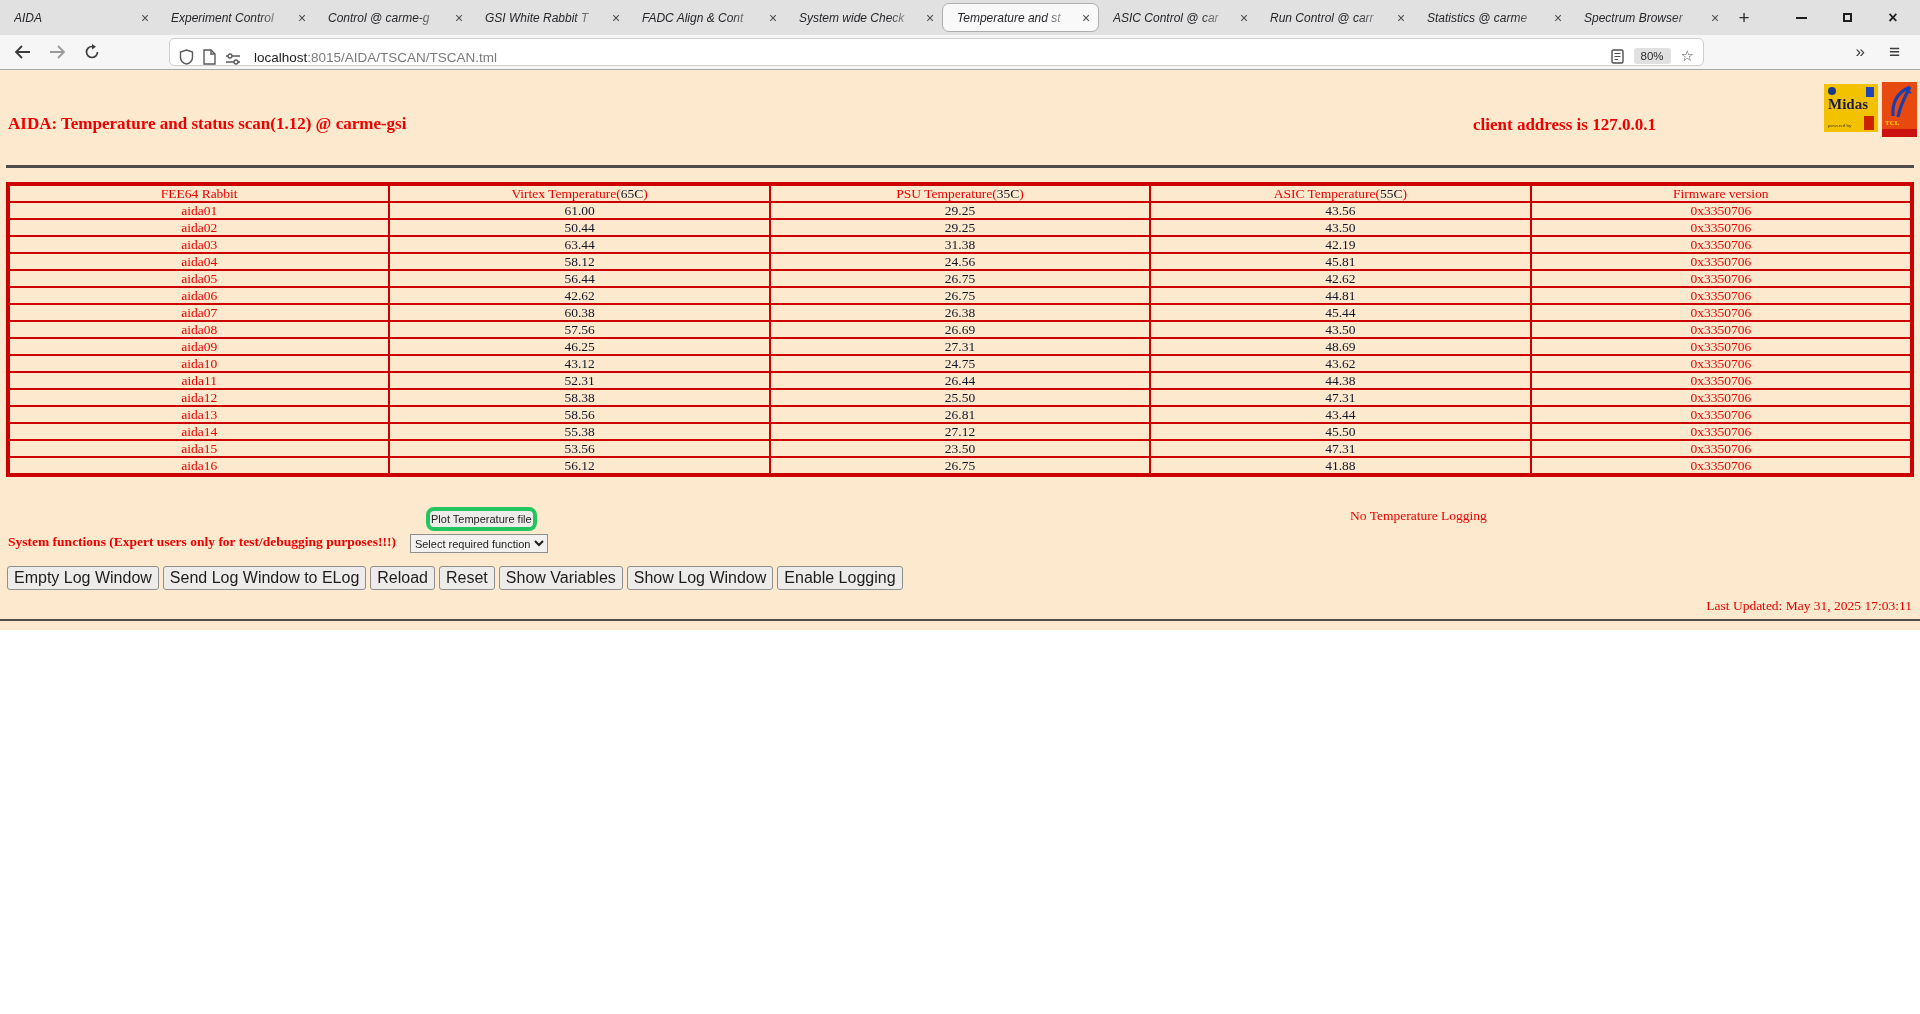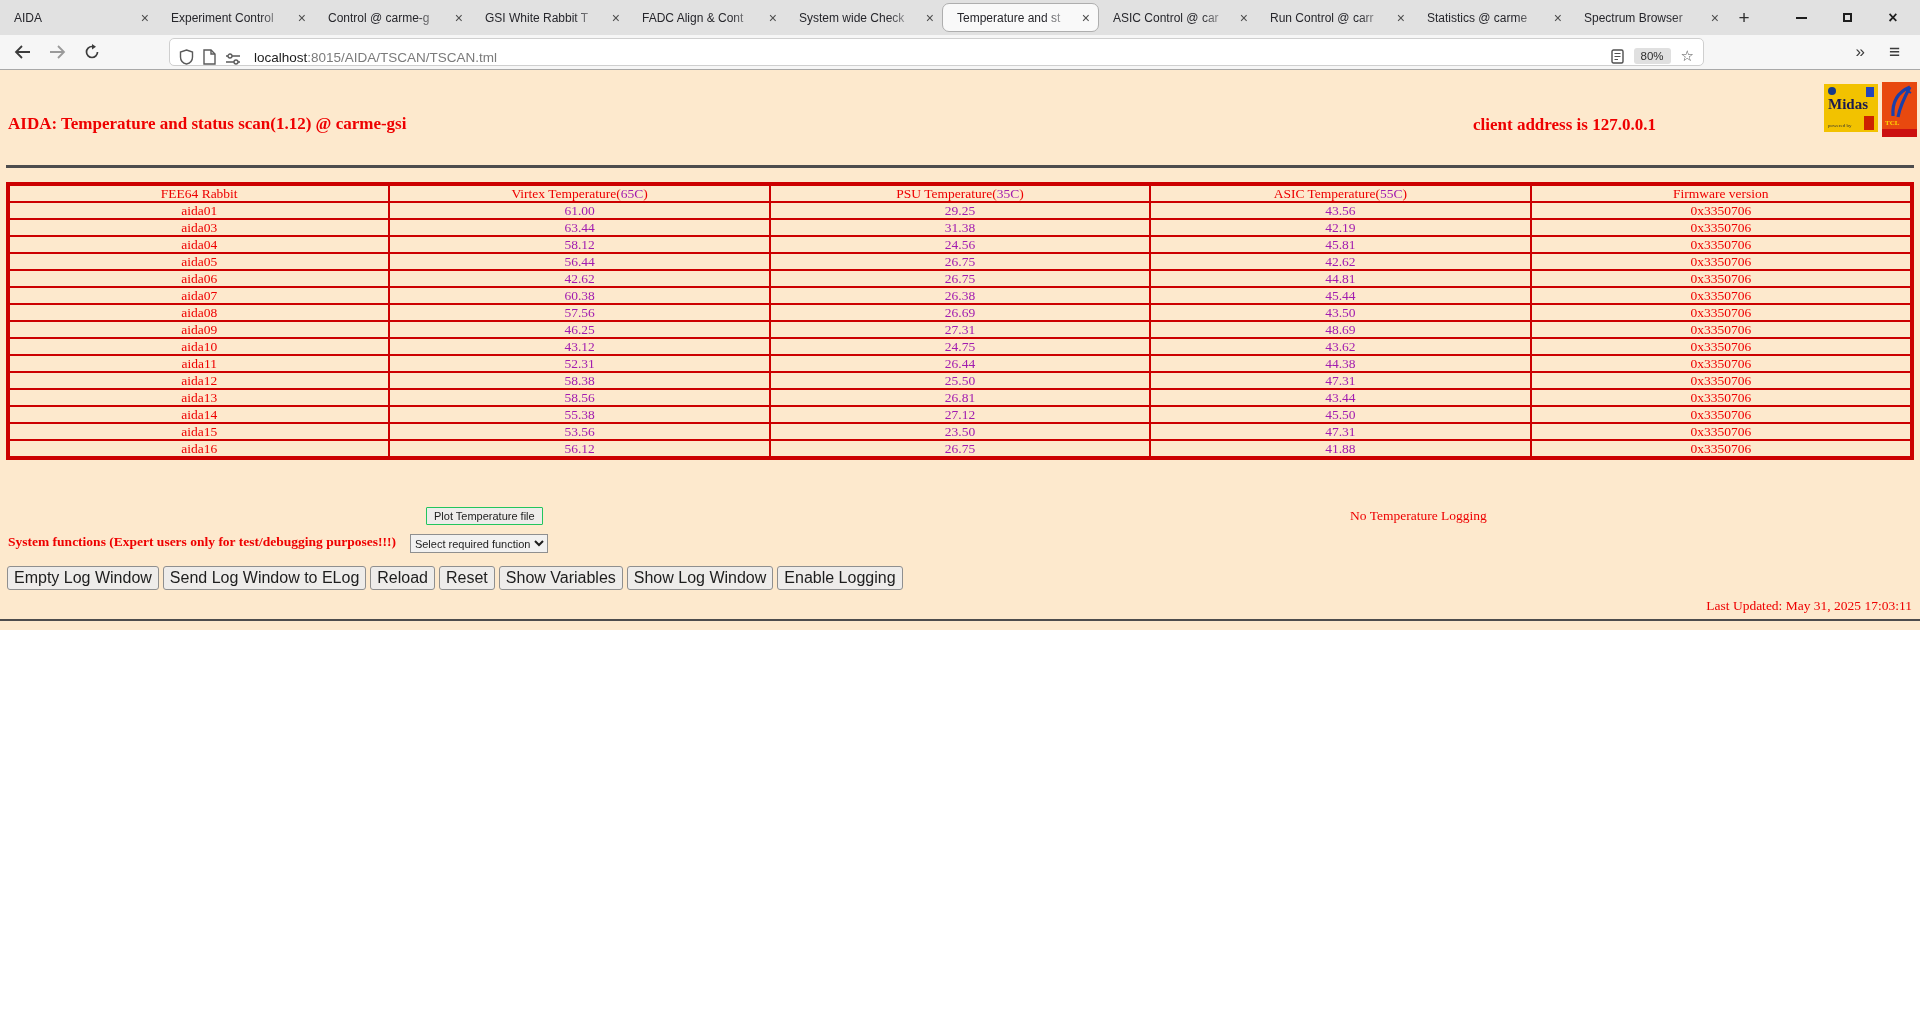--- a/index.html
+++ b/index.html
@@ -39,21 +39,21 @@
                padding:2px 7px; }
   .star { font-size:15px; color:#4f4f4f; }
   .toolbar-right { margin-left:auto; display:flex; align-items:center; gap:24px; padding-right:20px; }
   .chev { font-size:17px; color:#3c3c3c; }
   .hamb { font-size:19px; color:#3c3c3c; }
 
   
   .content { position:relative; height:560px; background:#fde9cd;
              font-family:"Liberation Serif", serif; }
   .red   { color:#ee0000; }
-  .green { color:#a21caf; }
+  .green { color:#0f172a; }
 
   .page-title { position:absolute; left:8px; top:44px; font-size:17px; font-weight:bold; }
   .client-address { position:absolute; left:1473px; top:45px; font-size:17px; font-weight:bold; }
 
   .logo-midas { position:absolute; right:42px; top:14px; width:54px; height:48px;
                 background:#f2c200; overflow:hidden; }
   .logo-midas .m-txt { position:absolute; left:4px; top:12px; color:#1a1a50;
                        font-size:15px; font-weight:bold; }
   .logo-midas .m-dot1 { position:absolute; left:4px; top:3px; width:8px; height:8px;
                         background:#153a8a; border-radius:50%; }
@@ -74,43 +74,43 @@
   .hrline2 { position:absolute; left:0px; right:0px; top:549px; border-top:2px solid #4d4d4d; }
 
   table.scan { position:absolute; left:6px; right:6px; top:112px; width:1908px;
                border-collapse:separate; border-spacing:0; border:3px solid #cc0000;
                table-layout:fixed; }
   table.scan th, table.scan td { border:1px solid #cc0000; height:16px; line-height:15px;
                font-size:13.5px; font-weight:normal; text-align:center; padding:0;
                overflow:hidden; white-space:nowrap; }
 
   .plot-btn { position:absolute; left:426px; top:437px; font-family:"Liberation Sans",sans-serif;
-              font-size:11px; color:#1d1d1d; background:#eeecea; border:1px solid #22c55e;
-              border-radius:1px; padding:2px 7px; }
+              font-size:11px; color:#1d1d1d; background:#eeecea; border:4px solid #22c55e;
+              border-radius:8px; padding:2px 1px; }
   .no-logging { position:absolute; left:1350px; top:438px; font-size:13.5px; }
 
   .sysfunc { position:absolute; left:8px; top:464px; display:flex; align-items:flex-start; }
   .sysfunc-label { font-size:13.5px; font-weight:bold; }
   .func-select { margin-left:14px; font-family:"Liberation Sans",sans-serif; font-size:11px;
                  height:19px; background:#f2f1f0; border:1px solid #8f8f8f; color:#1d1d1d; }
 
   .log-row { position:absolute; left:7px; top:496px; display:flex; gap:4px; }
   .ui-btn { font-family:"Liberation Sans",sans-serif; font-size:16px; color:#1d1d1d;
             background:#eeecea; border:1px solid #8f8f8f; border-radius:3px; padding:2px 6px; }
 
   .last-updated { position:absolute; right:8px; top:528px; font-size:13.5px; }
 
   .below { height:384px; background:#ffffff; }
   svg { display:block; }
 </style>
 </head>
 <body>
 
 <div class="tabbar">
-  <div style="display:flex;">
+  <div style="display:flex;font-style:italic;">
       <div class="tab">
         <span class="tab-label">AIDA</span>
         <span class="tab-close">×</span>
       </div>
       <div class="tab">
         <span class="tab-label">Experiment Control</span>
         <span class="tab-close">×</span>
       </div>
       <div class="tab">
         <span class="tab-label">Control @ carme-g</span>
@@ -252,20 +252,27 @@
       </thead>
     <tbody>
         <tr>
           <td class="red">aida01</td>
           <td class="green">61.00</td>
           <td class="green">29.25</td>
           <td class="green">43.56</td>
           <td class="red">0x3350706</td>
         </tr>
         <tr>
+          <td class="red">aida02</td>
+          <td class="green">50.44</td>
+          <td class="green">29.25</td>
+          <td class="green">43.50</td>
+          <td class="red">0x3350706</td>
+        </tr>
+        <tr>
           <td class="red">aida03</td>
           <td class="green">63.44</td>
           <td class="green">31.38</td>
           <td class="green">42.19</td>
           <td class="red">0x3350706</td>
         </tr>
         <tr>
           <td class="red">aida04</td>
           <td class="green">58.12</td>
           <td class="green">24.56</td>

